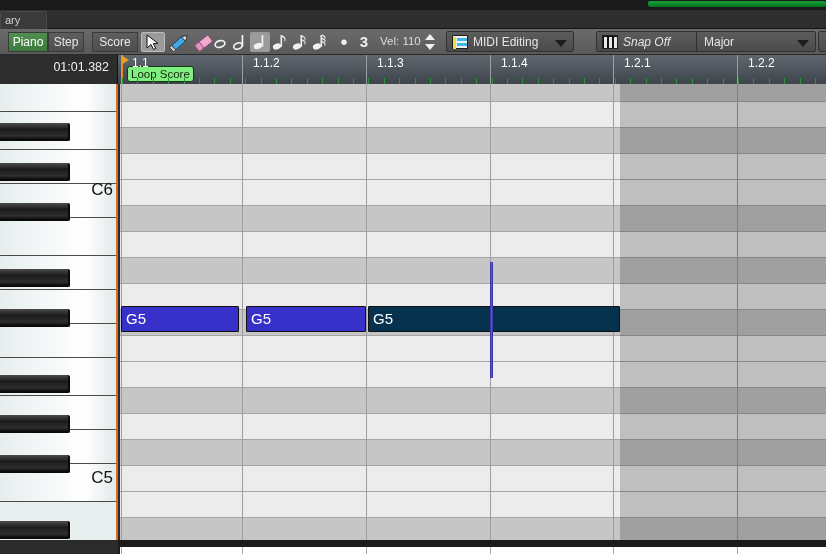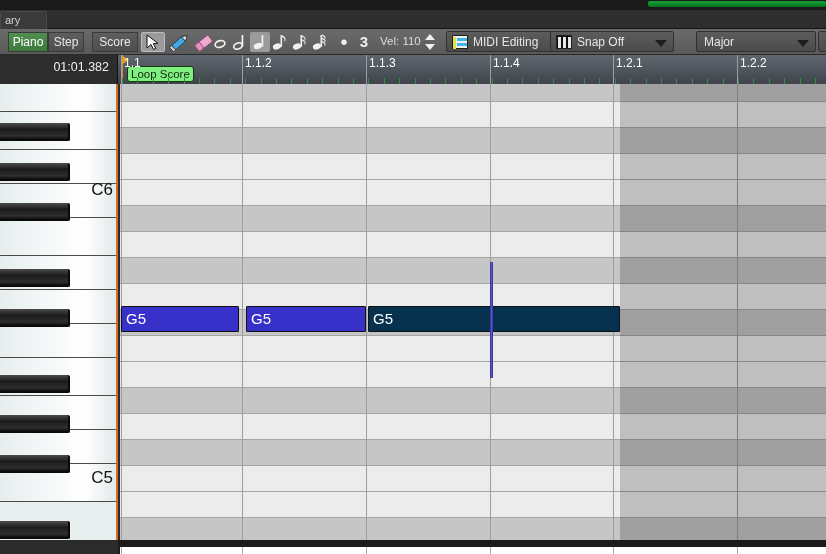--- a/index.html
+++ b/index.html
@@ -105,21 +105,21 @@
     background:#2d2d2d; border-right:1px solid #101010;
   }
   .timecode {
     position:absolute; right:8px; top:5px; color:#efefef; font-size:12.5px;
   }
   .ruler {
     position:absolute; left:118px; top:0; width:708px; height:29px;
     background:linear-gradient(to bottom,#5f666d 0%, #515860 45%, #3e444a 100%);
     overflow:hidden;
   }
-  .barlabel { position:absolute; top:1px; color:#ffffff; font-size:12px; }
+  .barlabel { position:absolute; top:1px; color:#ffffff; font-size:12px;margin-left:8px; }
   .barline  { position:absolute; top:0; width:1px; height:29px; background:#9aa0a6; }
   .subtick  { position:absolute; bottom:0; width:1px; height:6px; background:#2f8f3d; }
   .loopmark {
     position:absolute; left:0; top:0; width:9px; height:9px;
     border-left:8px solid #e8a020; border-top:5px solid transparent; border-bottom:5px solid transparent;
   }
   .looplabel {
     position:absolute; top:11px; color:#16240f; font-size:11.5px;
     background:#7ff07f; border:1px solid #143a14; border-radius:3px;
     padding:0 3px; line-height:14px; white-space:nowrap;
@@ -280,21 +280,21 @@
       <i class="up"></i>
         <i class="down"></i>
     </div>
 
     <div class="combo" style="left:446px;width:128px;">
       <span class="miniicon midi"></span>
       <span class="lbl">MIDI Editing</span>
       <span class="arrow"></span>
     </div>
 
-    <div class="combo" style="left:550px;width:124px;">
+    <div class="combo" style="left:596px;width:124px;font-style:italic;">
       <span class="miniicon snap"></span>
       <span class="lbl">Snap Off</span>
       <span class="arrow"></span>
     </div>
 
     <div class="combo" style="left:696px;width:120px;">
       <span class="lbl noicon">Major</span>
       <span class="arrow"></span>
     </div>
 

